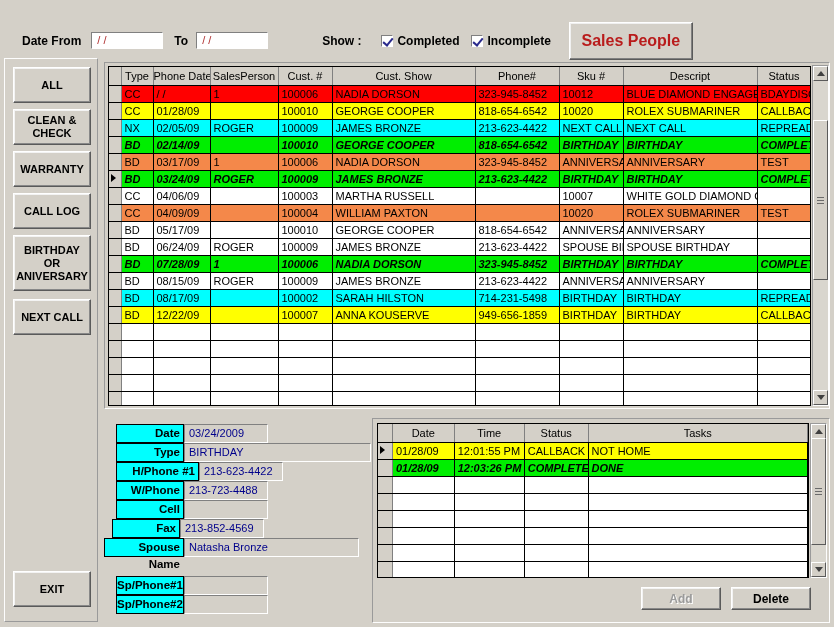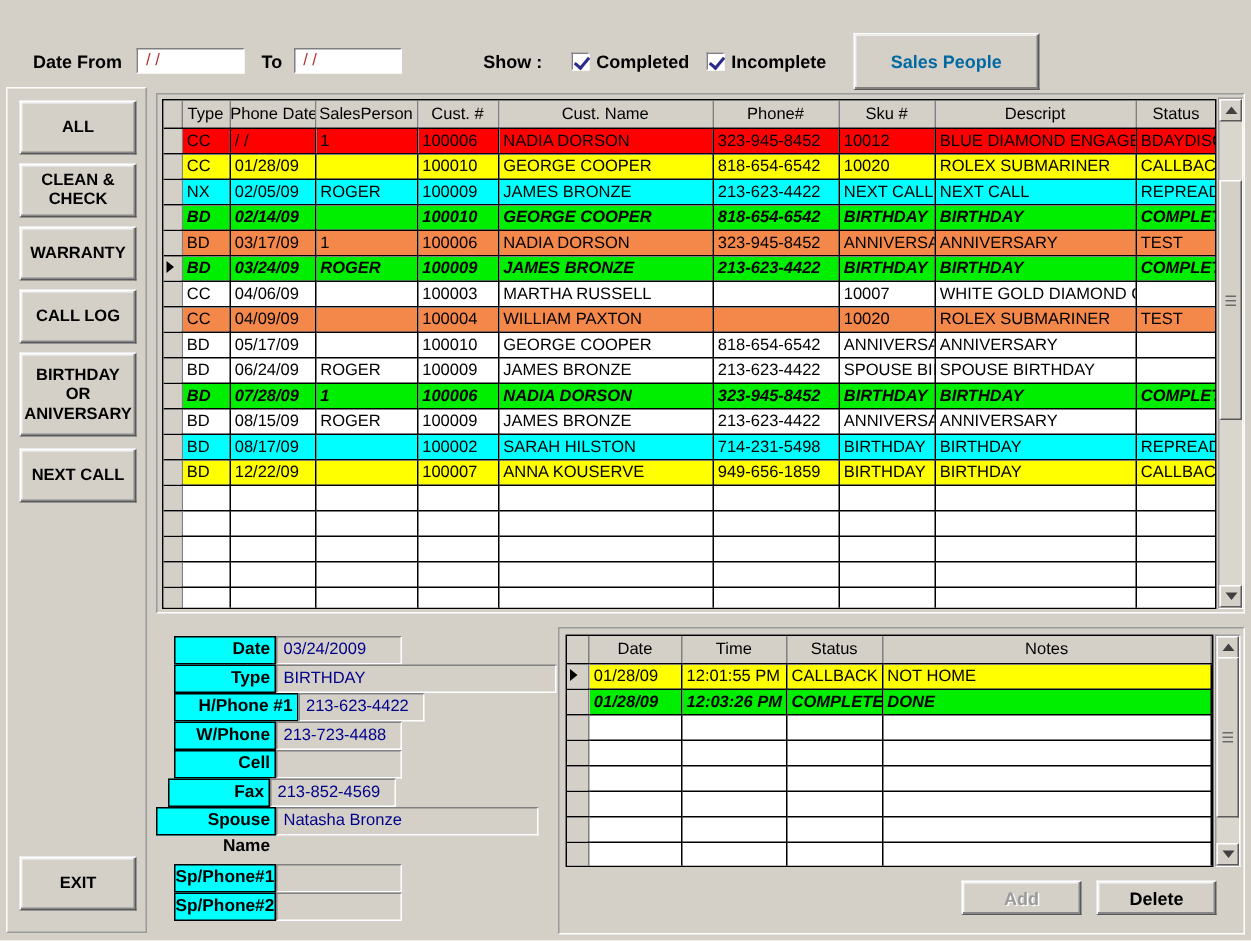--- a/index.html
+++ b/index.html
@@ -122,22 +122,22 @@
     border: solid #2a2a8c;
     border-width: 0 2px 2px 0;
     transform: rotate(40deg);
   }
   #salespeople-btn {
     width: 124px; height: 38px;
     background: #d4d0c8;
     border: 1px solid;
     border-color: #ffffff #5a5a5a #5a5a5a #ffffff;
     box-shadow: inset -1px -1px 0 #808080, inset 1px 1px 0 #f0f0f0;
-    font-size: 12px; font-weight: bold;
-    color: #0369a1;
+    font-size: 16px; font-weight: bold;
+    color: #b91c1c;
     display: flex; align-items: center; justify-content: center;
     box-sizing: border-box;
     font-family: "Liberation Sans", sans-serif;
     cursor: default;
   }
 
   
   #leftpanel {
     position: absolute;
     left: 4px; top: 58px;
@@ -419,21 +419,21 @@
   <div id="gridwrap">
     <div id="grid">
       <table class="dg">
         <thead>
             <tr id="dg-head">
               <th style="width: 12px;"></th>
               <th style="width: 32px;">Type</th>
               <th style="width: 57px;">Phone Date</th>
               <th style="width: 68px;">SalesPerson</th>
               <th style="width: 54px;">Cust. #</th>
-              <th style="width: 143px;">Cust. Name</th>
+              <th style="width: 143px;">Cust. Show</th>
               <th style="width: 84px;">Phone#</th>
               <th style="width: 64px;">Sku #</th>
               <th style="width: 134px;">Descript</th>
               <th style="width: 54px;">Status</th>
             </tr>
           </thead>
         <tbody id="dg-body">
             <tr>
               <td class="sel"></td>
               <td style="background: rgb(255, 0, 0);">CC</td>
@@ -725,21 +725,21 @@
 
   <div id="noteswrap">
     <div id="notesgrid">
       <table class="ng">
         <thead>
             <tr id="ng-head">
               <th style="width: 14px;"></th>
               <th style="width: 60px;">Date</th>
               <th style="width: 68px;">Time</th>
               <th style="width: 62px;">Status</th>
-              <th style="width: 213px;">Notes</th>
+              <th style="width: 213px;">Tasks</th>
             </tr>
           </thead>
         <tbody id="ng-body">
             <tr>
               <td class="sel">
                 <span class="arrowmark"></span>
               </td>
               <td style="background: rgb(255, 255, 0);">01/28/09</td>
               <td style="background: rgb(255, 255, 0);">12:01:55 PM</td>
               <td style="background: rgb(255, 255, 0);">CALLBACK</td>

